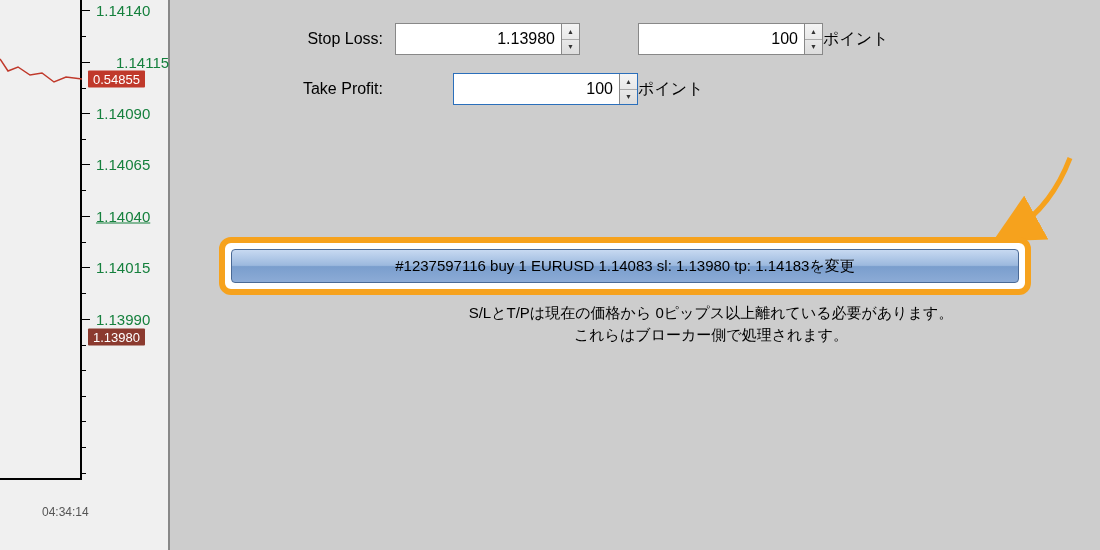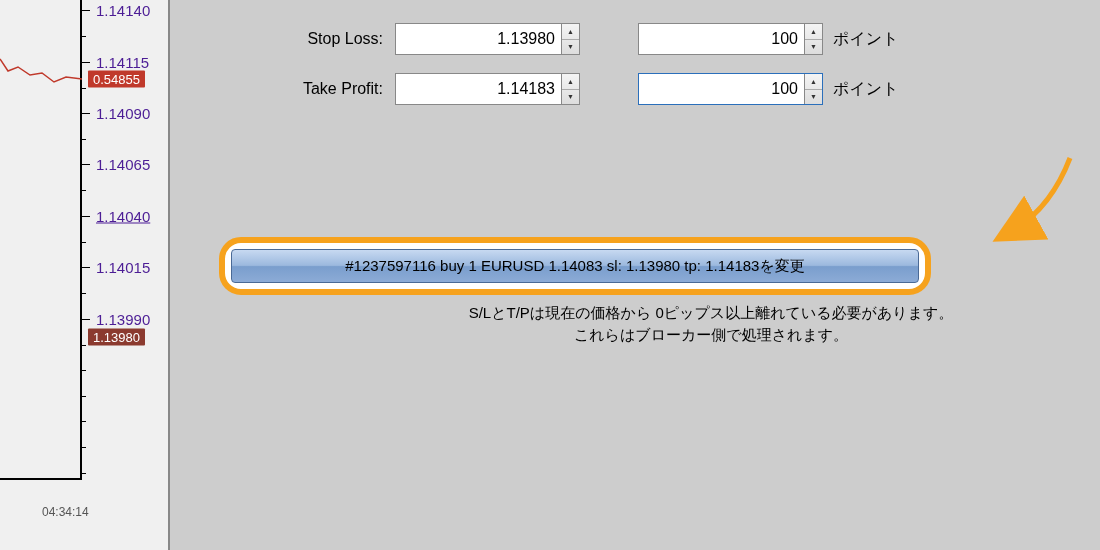--- a/index.html
+++ b/index.html
@@ -30,21 +30,21 @@
   .chart-baseline {
     position: absolute;
     left: 0; top: 478px;
     width: 82px; height: 2px;
     background: #000;
   }
   .tick { position: absolute; left: 82px; height: 1px; width: 8px; background: #000; }
   .tick.nolabel { width: 4px; }
   .tick-label {
     position: absolute; left: 96px;
-    font-size: 15px; color: #4c1d95;
+    font-size: 15px; color: #15803d;
     transform: translateY(-50%);
     font-family: Tahoma, sans-serif;
   }
   .price-badge {
     position: absolute;
     left: 88px;
     font-size: 13px;
     color: #fff;
     padding: 1px 5px;
     border-radius: 1px;
@@ -114,42 +114,41 @@
     display: flex;
     align-items: center;
     justify-content: center;
     font-size: 7px;
     color: #333;
     cursor: pointer;
   }
   .spin .arrow:first-child { border-bottom: 1px solid #aaa; }
   .unit {
     font-size: 16px;
-    margin-left: 10px;
   }
 
   
   .quote {
     position: absolute;
     left: 0; top: 158px;
     width: 930px;
     text-align: center;
     font-size: 36px;
     font-family: Tahoma, sans-serif;
     color: #111;
   }
   .quote .sub { font-size: 24px; }
 
   
   .modify-wrap {
     position: absolute;
     left: 49px; top: 237px;
-    width: 712px;
+    width: 812px;
     border: 6px solid #f6a21d;
-    border-radius: 22px;
+    border-radius: 12px;
     padding: 6px;
     background: #fff;
   }
   .modify-btn {
     width: 100%;
     height: 34px;
     border: 1px solid #4a6a96;
     border-radius: 4px;
     background: linear-gradient(#c7d9f1 0%, #9cb9de 48%, #7a9ecd 52%, #8cabd6 100%);
     font-size: 15px;
@@ -182,21 +181,21 @@
 <div class="chart-strip">
   <div class="chart-axis"></div>
   <div class="chart-baseline"></div>
   <svg class="chart-line">
     <polyline id="price-polyline" fill="none" stroke="#c0392b" stroke-width="1.5" points="0,59 8,71 18,67 30,75 42,73 54,82 66,77 82,79"></polyline>
   </svg>
   <div id="ticks-host">
       <div class="tick" style="top: 10px;"></div>
       <div class="tick-label" style="top: 10px;">1.14140</div>
       <div class="tick" style="top: 62px;"></div>
-      <div class="tick-label" style="top: 62px;">1.14115</div>
+      <div class="tick-label" style="top: 62px; margin-left: 20px;">1.14115</div>
       <div class="tick" style="top: 113px;"></div>
       <div class="tick-label" style="top: 113px;">1.14090</div>
       <div class="tick" style="top: 164px;"></div>
       <div class="tick-label" style="top: 164px; text-align: right;">1.14065</div>
       <div class="tick" style="top: 216px;"></div>
       <div class="tick-label" style="top: 216px; text-decoration: underline;">1.14040</div>
       <div class="tick" style="top: 267px;"></div>
       <div class="tick-label" style="top: 267px;">1.14015</div>
       <div class="tick" style="top: 319px;"></div>
       <div class="tick-label" style="top: 319px;">1.13990</div>
@@ -237,27 +236,20 @@
       <div class="arrows">
         <div class="arrow">▲</div>
         <div class="arrow">▼</div>
       </div>
     </div>
     <div class="unit">ポイント</div>
   </div>
 
   <div class="form-row" style="left:95px; top:72px;">
     <div class="form-label">Take Profit:</div>
-    <div class="spin">
-      <input value="1.14183" style="">
-      <div class="arrows">
-        <div class="arrow">▲</div>
-        <div class="arrow">▼</div>
-      </div>
-    </div>
     <div style="width:58px;"></div>
     <div class="spin focus">
       <input value="100" style="">
       <div class="arrows">
         <div class="arrow">▲</div>
         <div class="arrow">▼</div>
       </div>
     </div>
     <div class="unit">ポイント</div>
   </div>

